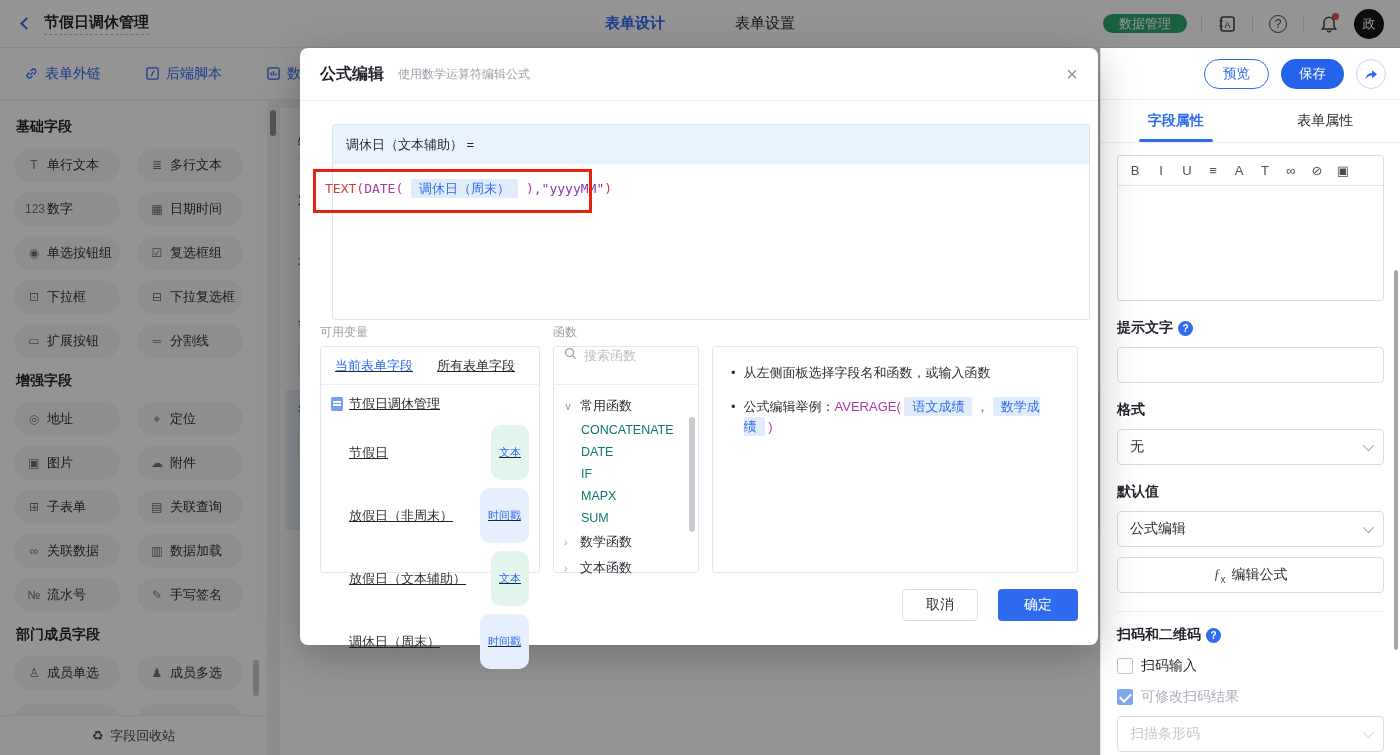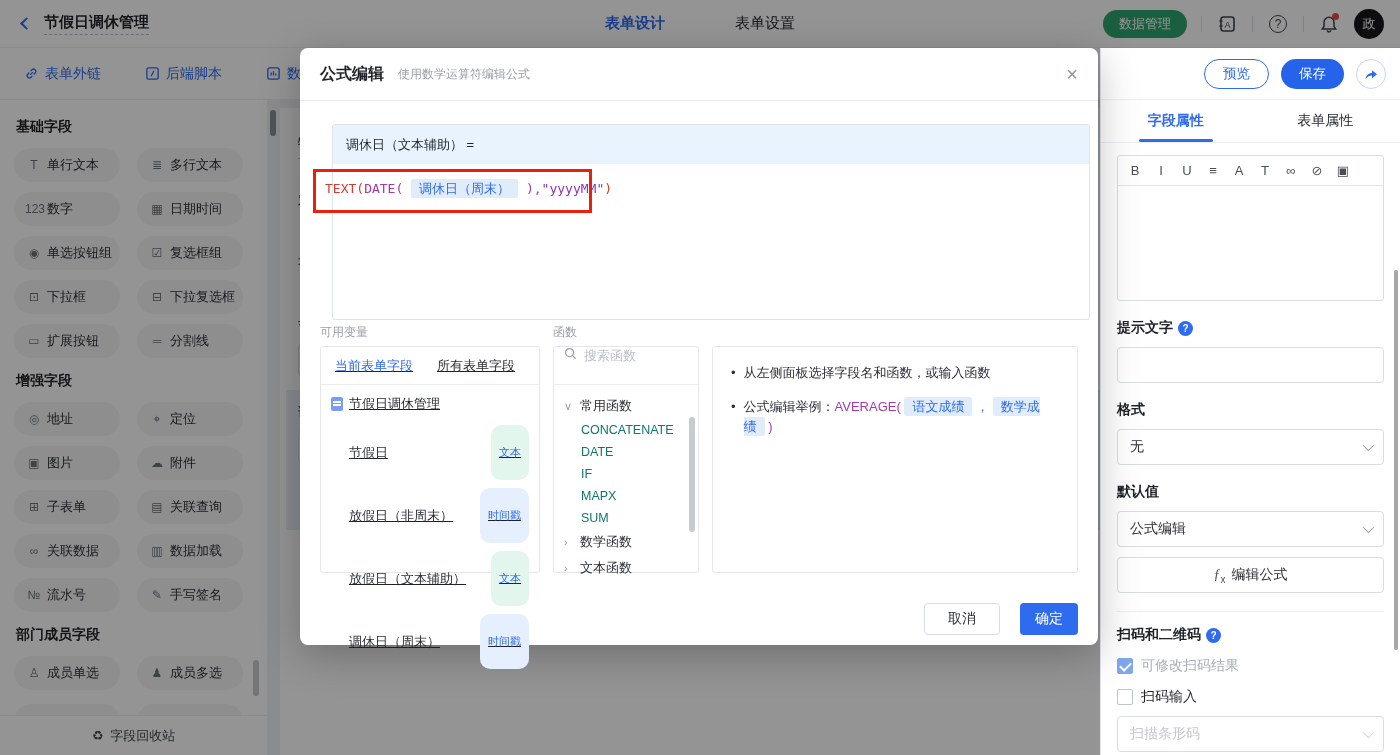--- a/index.html
+++ b/index.html
@@ -8,21 +8,21 @@
 
   
   .topbar { position:absolute; left:0; top:0; width:1400px; height:48px; background:#fff; border-bottom:1px solid #eceef1; display:flex; align-items:center; padding:0 16px; z-index:1; }
   .back-btn { width:20px; height:20px; display:flex; align-items:center; justify-content:center; cursor:pointer; }
   .back-chev { width:9px; height:9px; border-left:2px solid #2e6bef; border-bottom:2px solid #2e6bef; transform:rotate(45deg); }
   .doc-title { font-size:15px; font-weight:bold; margin-left:8px; padding-bottom:2px; border-bottom:1px dashed #b9bec6; }
   .top-tabs { position:absolute; left:50%; transform:translateX(-50%); display:flex; gap:70px; font-size:15px; }
   .top-tab { cursor:pointer; color:#1f2329; }
   .top-tab.active { color:#2e6bef; font-weight:bold; }
   .top-right { margin-left:auto; display:flex; align-items:center; gap:14px; }
-  .btn-green { background:#2ba46e; color:#fff; font-size:13px; height:28px; padding:0 16px; border-radius:15px; display:flex; align-items:center; cursor:pointer; }
+  .btn-green { background:#2ba46e; color:#fff; font-size:13px; height:19px; padding:0 16px; border-radius:15px; display:flex; align-items:center; cursor:pointer; }
   .v-div { width:1px; height:16px; background:#dcdfe3; }
   .icon-btn { width:22px; height:22px; display:flex; align-items:center; justify-content:center; position:relative; cursor:pointer; color:#41464d; }
   .help-circle { width:18px; height:18px; border:1.5px solid #41464d; border-radius:50%; font-size:12px; display:flex; align-items:center; justify-content:center; }
   .bell-dot { position:absolute; right:1px; top:0; width:7px; height:7px; background:#e34d42; border-radius:50%; }
   .avatar { width:30px; height:30px; background:#17181a; color:#fff; border-radius:50%; font-size:13px; display:flex; align-items:center; justify-content:center; cursor:pointer; }
 
   .subbar { position:absolute; left:0; top:48px; width:1400px; height:52px; background:#fff; border-bottom:1px solid #eceef1; display:flex; align-items:center; padding:0 24px; gap:44px; z-index:1; }
   .sub-link { display:flex; align-items:center; gap:6px; color:#2e6bef; font-size:14px; cursor:pointer; white-space:nowrap; }
   .sub-link svg { display:block; }
 
@@ -112,23 +112,23 @@
   .fn-search { height:38px; display:flex; align-items:flex-start; gap:7px; padding:0 10px; border-bottom:1px solid #ebedf0; }
   .fn-search .ph { font-size:13px; color:#b9bec6; }
   .fn-list { padding:8px 0 0 10px; position:relative; font-size:13px; }
   .fn-group { display:flex; align-items:center; gap:6px; padding:4px 0; color:#2b2f36; cursor:pointer; }
   .fn-group .tchev { color:#9aa0a8; font-size:11px; width:10px; }
   .fn-item { padding:4px 0 4px 17px; font-size:12.5px; color:#0f766e; cursor:pointer; }
   .fn-scroll { position:absolute; right:3px; top:32px; width:6px; height:115px; border-radius:3px; background:#c7cace; }
   .hint-body { padding:16px 18px; font-size:13px; color:#2b2f36; }
   .hint-row { display:flex; gap:8px; margin-bottom:14px; line-height:20px; }
   .hint-row .dot { color:#2b2f36; }
-  .m-footer { position:absolute; right:20px; top:555px; display:flex; gap:20px;margin-left:48px; }
+  .m-footer { position:absolute; right:20px; top:541px; display:flex; gap:20px;margin-left:48px; }
   .btn-cancel { width:76px; height:32px; border:1px solid #d9dce1; border-radius:4px; background:#fff; font-size:14px; color:#2b2f36; display:flex; align-items:center; justify-content:center; cursor:pointer; }
-  .btn-ok { width:58px; height:32px; border:none; border-radius:4px; background:#2e6bef; font-size:14px; color:#fff; display:flex; align-items:center; justify-content:center; cursor:pointer; }
+  .btn-ok { width:80px; height:32px; border:none; border-radius:4px; background:#2e6bef; font-size:14px; color:#fff; display:flex; align-items:center; justify-content:center; cursor:pointer; }
 </style>
 </head>
 <body>
 
 <div class="topbar">
   <div class="back-btn">
       <span class="back-chev"></span>
     </div>
   <div class="doc-title">节假日调休管理</div>
   <div class="top-tabs">
@@ -364,27 +364,27 @@
     </div>
     <div class="fx-btn">
       <span><span class="fx-glyph">ƒ</span><sub style="font-size:10px;color:#4a4f57">x</sub></span>
       <span>编辑公式</span>
     </div>
     <div class="rp-div"></div>
     <div class="fld-label" style="margin-top:14px">
       <span>扫码和二维码</span>
       <span class="q-badge">?</span>
     </div>
+    <div class="cb-row">
+      <span class="cb-box"></span>
+      <span>扫码输入</span>
+    </div>
     <div class="cb-row on disabled">
       <span class="cb-box"></span>
       <span>可修改扫码结果</span>
-    </div>
-    <div class="cb-row">
-      <span class="cb-box"></span>
-      <span>扫码输入</span>
     </div>
     <div class="select disabled">
       <span>扫描条形码</span>
       <span class="chev-down"></span>
     </div>
 
   </div>
   <div class="rp-scroll"></div>
 </div>
 

